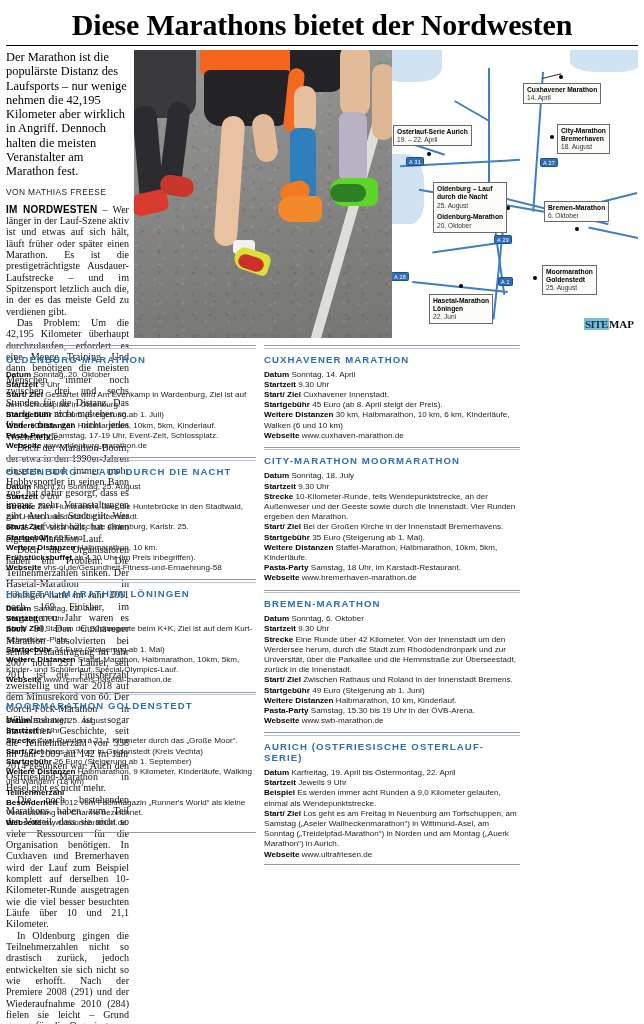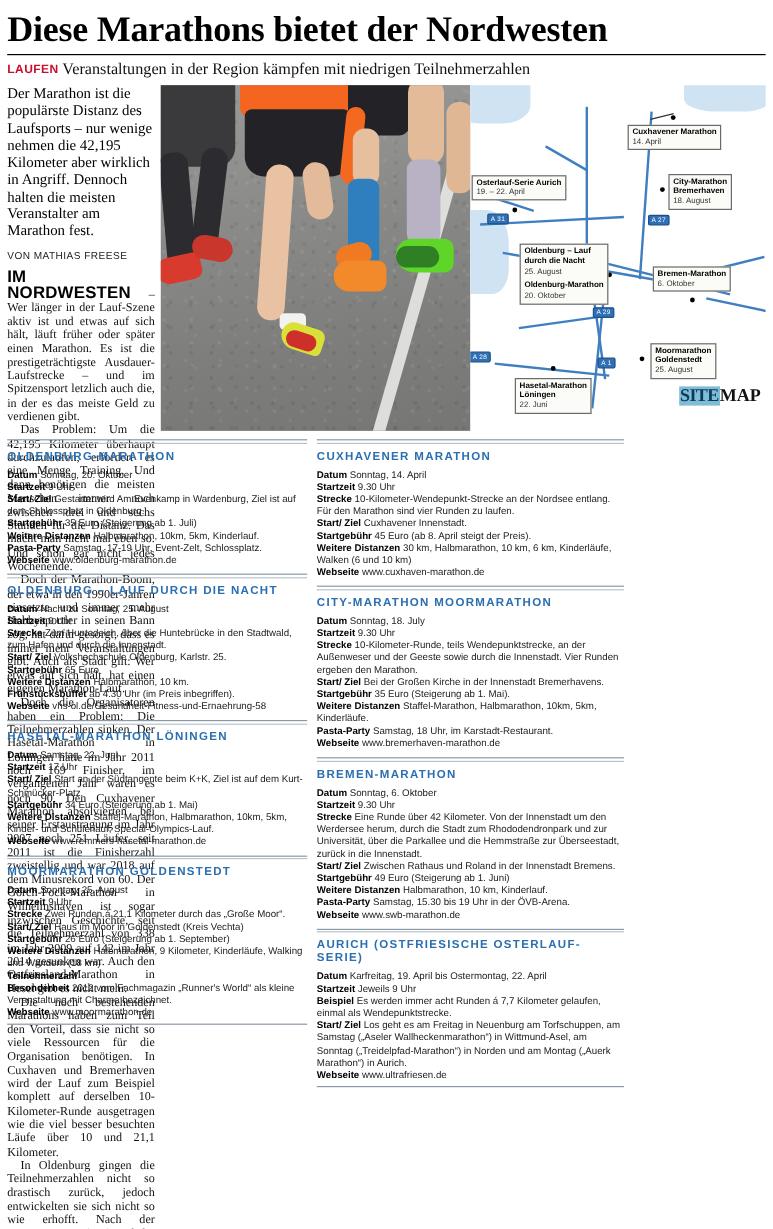--- a/index.html
+++ b/index.html
@@ -7,21 +7,21 @@
     width:644px;height:1024px;
     background:#ffffff;
     font-family:"Liberation Serif", serif;
     color:#1a1a1a;
     overflow:hidden;
     position:relative;
   }
   .page{width:644px;height:1024px;position:relative;box-sizing:border-box;padding:0 6px;}
 
   
-  .masthead{padding-top:8px;}
+  .masthead{padding-top:8px;text-align:center;}
   .headline{
     font-family:"Liberation Serif", serif;
     font-weight:700;
     font-size:30px;
     line-height:34px;
     letter-spacing:-0.2px;
     color:#000;
     margin:0 0 2px 0;
     white-space:nowrap;
   }
@@ -49,21 +49,21 @@
   }
   .lead-body{
     font-size:10.1px;line-height:11.35px;text-align:justify;
     color:#111;
     -webkit-hyphens:auto;hyphens:auto;
   }
   .lead-body p{margin:0;text-indent:11px;}
   .lead-body p.first{text-indent:0;}
   .dropcap-tag{
     font-family:"Liberation Sans", sans-serif;
-    font-weight:700;font-size:14px;letter-spacing:0.2px;color:#000;
+    font-weight:700;font-size:10px;letter-spacing:0.2px;color:#000;
   }
 
   
   .photo{
     position:relative;width:258px;height:288px;overflow:hidden;
     background:#8d8d8d;
   }
   .photo .road{
     position:absolute;left:0;top:0;right:0;bottom:0;
     background:
@@ -128,22 +128,22 @@
   .mapcallout b{font-size:6.7px;font-weight:700;display:block;color:#000;}
   .mapcallout span{display:block;color:#333;}
   .mapdot{position:absolute;width:4px;height:4px;background:#000;border-radius:50%;}
   .mapline{position:absolute;background:#333;height:1px;transform-origin:left center;}
   .ashield{
     position:absolute;background:#2f6fb5;color:#fff;font-size:5.4px;
     padding:0.5px 2px;border-radius:1.5px;letter-spacing:.3px;
     border:.5px solid #1d4f88;
   }
   .sitemap{
-    position:absolute;right:4px;bottom:20px;
-    font-family:"Liberation Serif", serif;font-weight:700;font-size:15px;color:#111;
+    position:absolute;right:4px;bottom:8px;
+    font-family:"Liberation Serif", serif;font-weight:700;font-size:11px;color:#111;
   }
   .sitemap .site{background:#7fbcd8;color:#0b3a55;padding:0 1px;letter-spacing:-.5px;}
 
   
   .columns{display:flex;gap:8px;margin-top:7px;}
   .col{width:250px;}
   .col.right{width:256px;}
   .evt{margin-bottom:6px;}
   .evt-rule-top{border-top:1.6px solid #8d9aa6;margin-bottom:1.5px;}
   .evt-rule-thin{border-top:.8px solid #b9c2cb;margin-bottom:5px;}
@@ -160,23 +160,20 @@
   .evt-body b{font-weight:700;color:#000;}
 </style>
 </head>
 <body>
 
 <div class="page">
 
   <div class="masthead">
     <h1 class="headline">Diese Marathons bietet der Nordwesten</h1>
     <div class="rule-thick"></div>
-    <div class="kicker-line">
-      <span class="kicker-tag">LAUFEN</span><span class="kicker-text">Veranstaltungen in der Region kämpfen mit niedrigen Teilnehmerzahlen</span>
-    </div>
   </div>
 
   <div class="topband">
 
     <div class="leadcol">
       <div class="lead-standfirst">Der Marathon ist die populärste Distanz des Laufsports – nur wenige nehmen die 42,195 Kilometer aber wirklich in Angriff. Dennoch halten die meisten Veranstalter am Marathon fest.</div>
       <div class="byline">VON MATHIAS FREESE</div>
       <div class="lead-body">
         <p class="first"><span class="dropcap-tag">IM NORDWESTEN</span> <span>– Wer länger in der Lauf-Szene aktiv ist und etwas auf sich hält, läuft früher oder später einen Marathon. Es ist die prestigeträchtigste Ausdauer-Laufstrecke – und im Spitzensport letzlich auch die, in der es das meiste Geld zu verdienen gibt.</span></p>
         <p>Das Problem: Um die 42,195 Kilometer überhaupt durchzulaufen, erfordert es eine Menge Training. Und dann benötigen die meisten Menschen immer noch zwischen drei und sechs Stunden für die Distanz. Das macht man nicht mal eben so. Und schon gar nicht jedes Wochenende.</p>
@@ -370,21 +367,20 @@
 
     <div class="col right">
 
       <div class="evt">
         <div class="evt-rule-top"></div>
         <div class="evt-rule-thin"></div>
         <div class="evt-title">CUXHAVENER MARATHON</div>
         <div class="evt-body">
           <p class="row"><b>Datum</b> <span>Sonntag, 14. April</span></p>
           <p class="row"><b>Startzeit</b> <span>9.30 Uhr</span></p>
-          <p class="row"><b>Strecke</b> <span>10-Kilometer-Wendepunkt-Strecke an der Nordsee entlang. Für den Marathon sind vier Runden zu laufen.</span></p>
           <p class="row"><b>Start/ Ziel</b> <span>Cuxhavener Innenstadt.</span></p>
           <p class="row"><b>Startgebühr</b> <span>45 Euro (ab 8. April steigt der Preis).</span></p>
           <p class="row"><b>Weitere Distanzen</b> <span>30 km, Halbmarathon, 10 km, 6 km, Kinderläufe, Walken (6 und 10 km)</span></p>
           <p class="row"><b>Webseite</b> <span>www.cuxhaven-marathon.de</span></p>
         </div>
       </div>
 
       <div class="evt">
         <div class="evt-rule-top"></div>
         <div class="evt-rule-thin"></div>
@@ -417,21 +413,21 @@
         </div>
       </div>
 
       <div class="evt">
         <div class="evt-rule-top"></div>
         <div class="evt-rule-thin"></div>
         <div class="evt-title">AURICH (OSTFRIESISCHE OSTERLAUF-SERIE)</div>
         <div class="evt-body">
           <p class="row"><b>Datum</b> <span>Karfreitag, 19. April bis Ostermontag, 22. April</span></p>
           <p class="row"><b>Startzeit</b> <span>Jeweils 9 Uhr</span></p>
-          <p class="row"><b>Beispiel</b> <span>Es werden immer acht Runden á 7,7 Kilometer gelaufen, einmal als Wendepunktstrecke.</span></p>
+          <p class="row"><b>Beispiel</b> <span>Es werden immer acht Runden á 9,0 Kilometer gelaufen, einmal als Wendepunktstrecke.</span></p>
           <p class="row"><b>Start/ Ziel</b> <span>Los geht es am Freitag in Neuenburg am Torfschuppen, am Samstag („Aseler Wallheckenmarathon“) in Wittmund-Asel, am Sonntag („Treidelpfad-Marathon“) in Norden und am Montag („Auerk Marathon“) in Aurich.</span></p>
           <p class="row"><b>Webseite</b> <span>www.ultrafriesen.de</span></p>
         </div>
         <div class="evt-rule-top" style="margin-top:4px;"></div>
       </div>
 
     </div>
   </div>
 
 </div>

